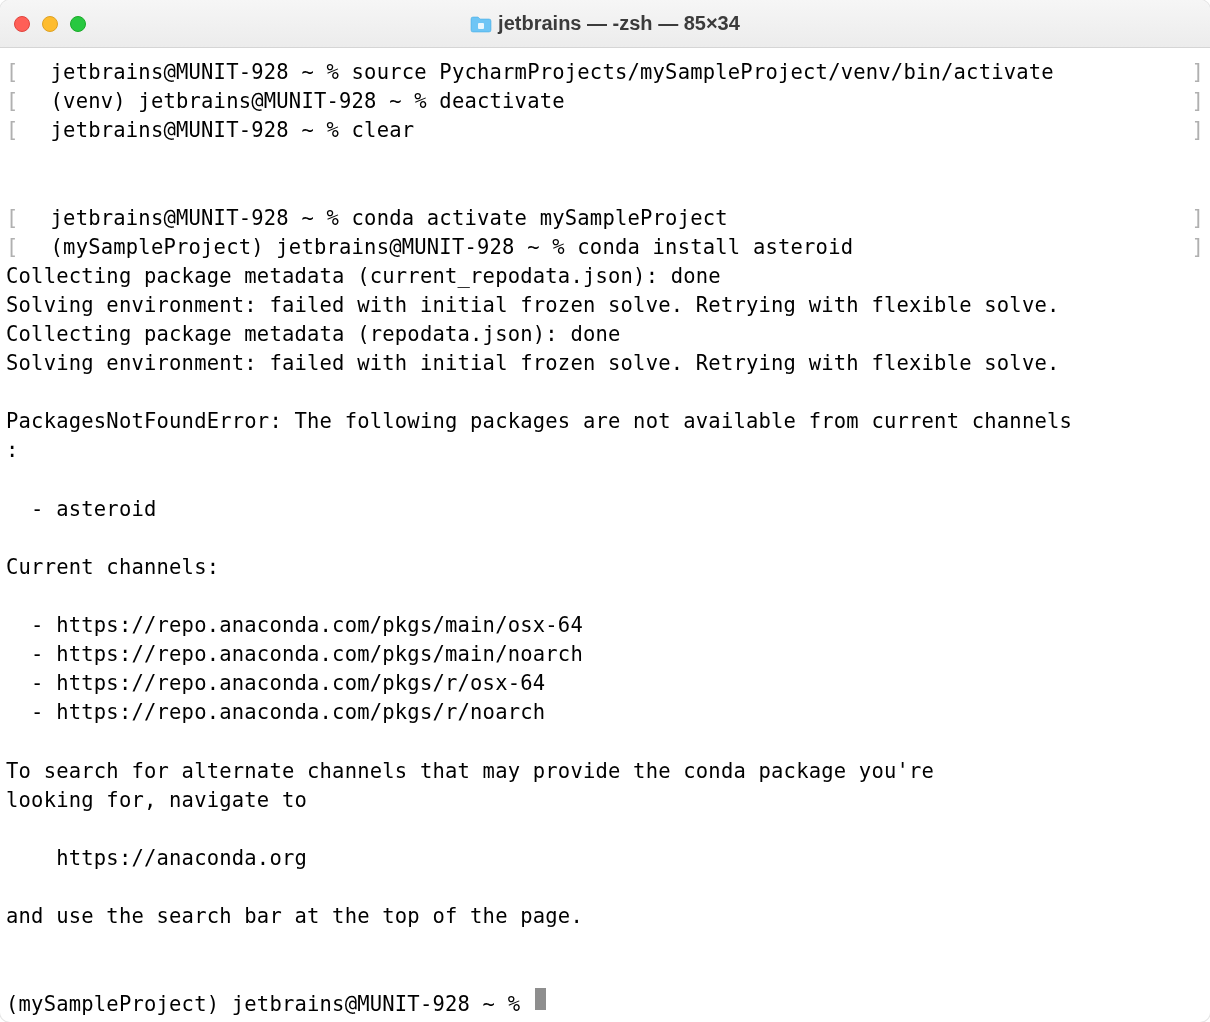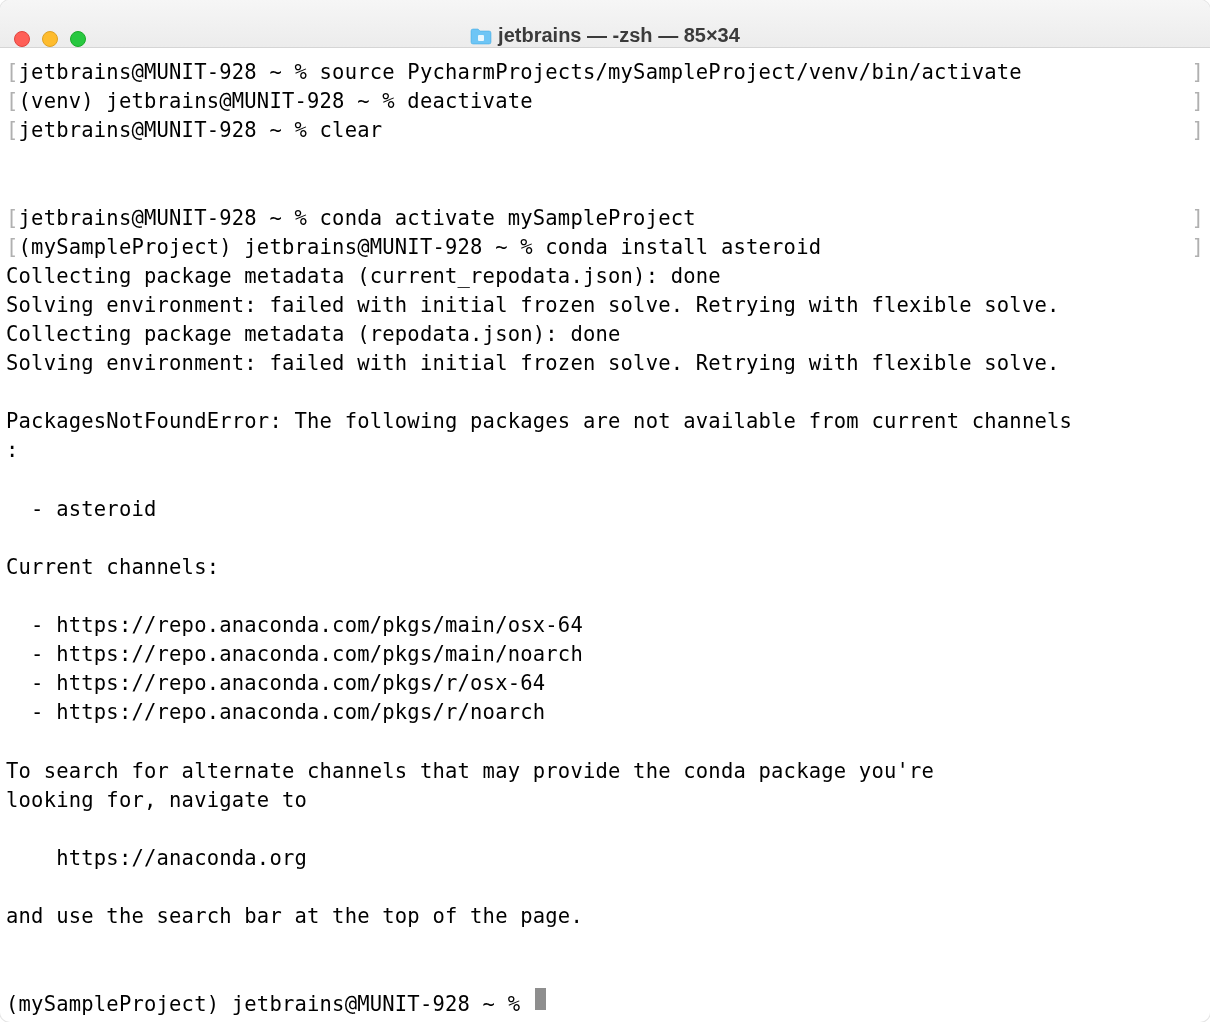--- a/index.html
+++ b/index.html
@@ -21,23 +21,23 @@
       background: #ffffff;
       border-radius: 10px;
       overflow: hidden;
       box-shadow: 0 0 0 1px rgba(0,0,0,0.1);
     }
     .titlebar {
       height: 48px;
       background: linear-gradient(to bottom, #f6f6f6, #ececec);
       border-bottom: 1px solid #d5d5d5;
       display: flex;
-      align-items: flex-end;
+      align-items: center;
       position: relative;
-      padding: 0 14px;
+      padding: 13px 14px;
     }
     .traffic-lights {
       display: flex;
       gap: 12px;
       align-items: center;
     }
     .traffic-light {
       width: 16px;
       height: 16px;
       border-radius: 50%;
@@ -76,20 +76,21 @@
       font-feature-settings: "liga" 0;
     }
     .prompt-line {
       display: flex;
     }
     .lbracket, .rbracket {
       color: #b0b0b0;
     }
     .line-content {
       flex: 1;
+      margin-left: 32px;
     }
     .cursor-block {
       display: inline-block;
       width: 11px;
       height: 22px;
       background: #8e8e8e;
       vertical-align: text-bottom;
       margin-left: 2px;
       position: relative;
       top: -2px;

